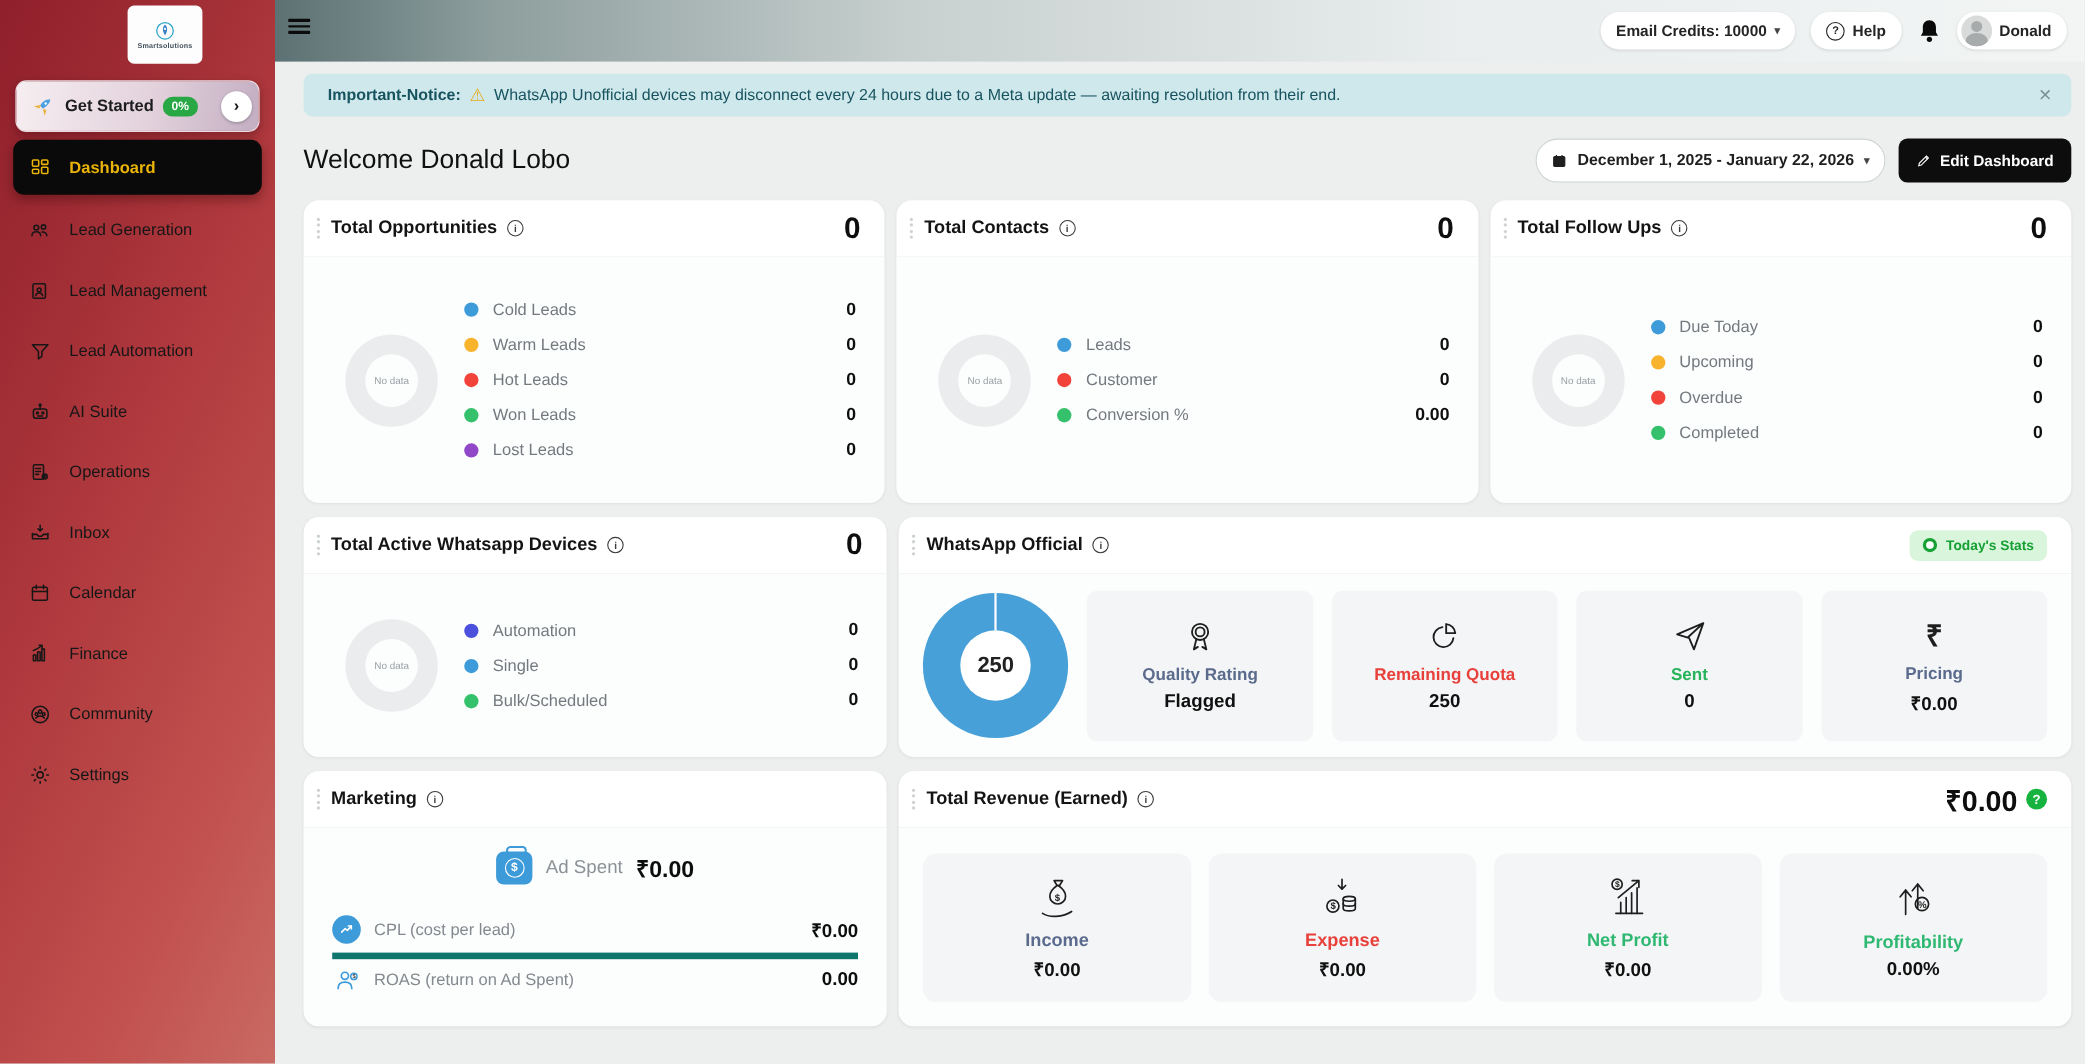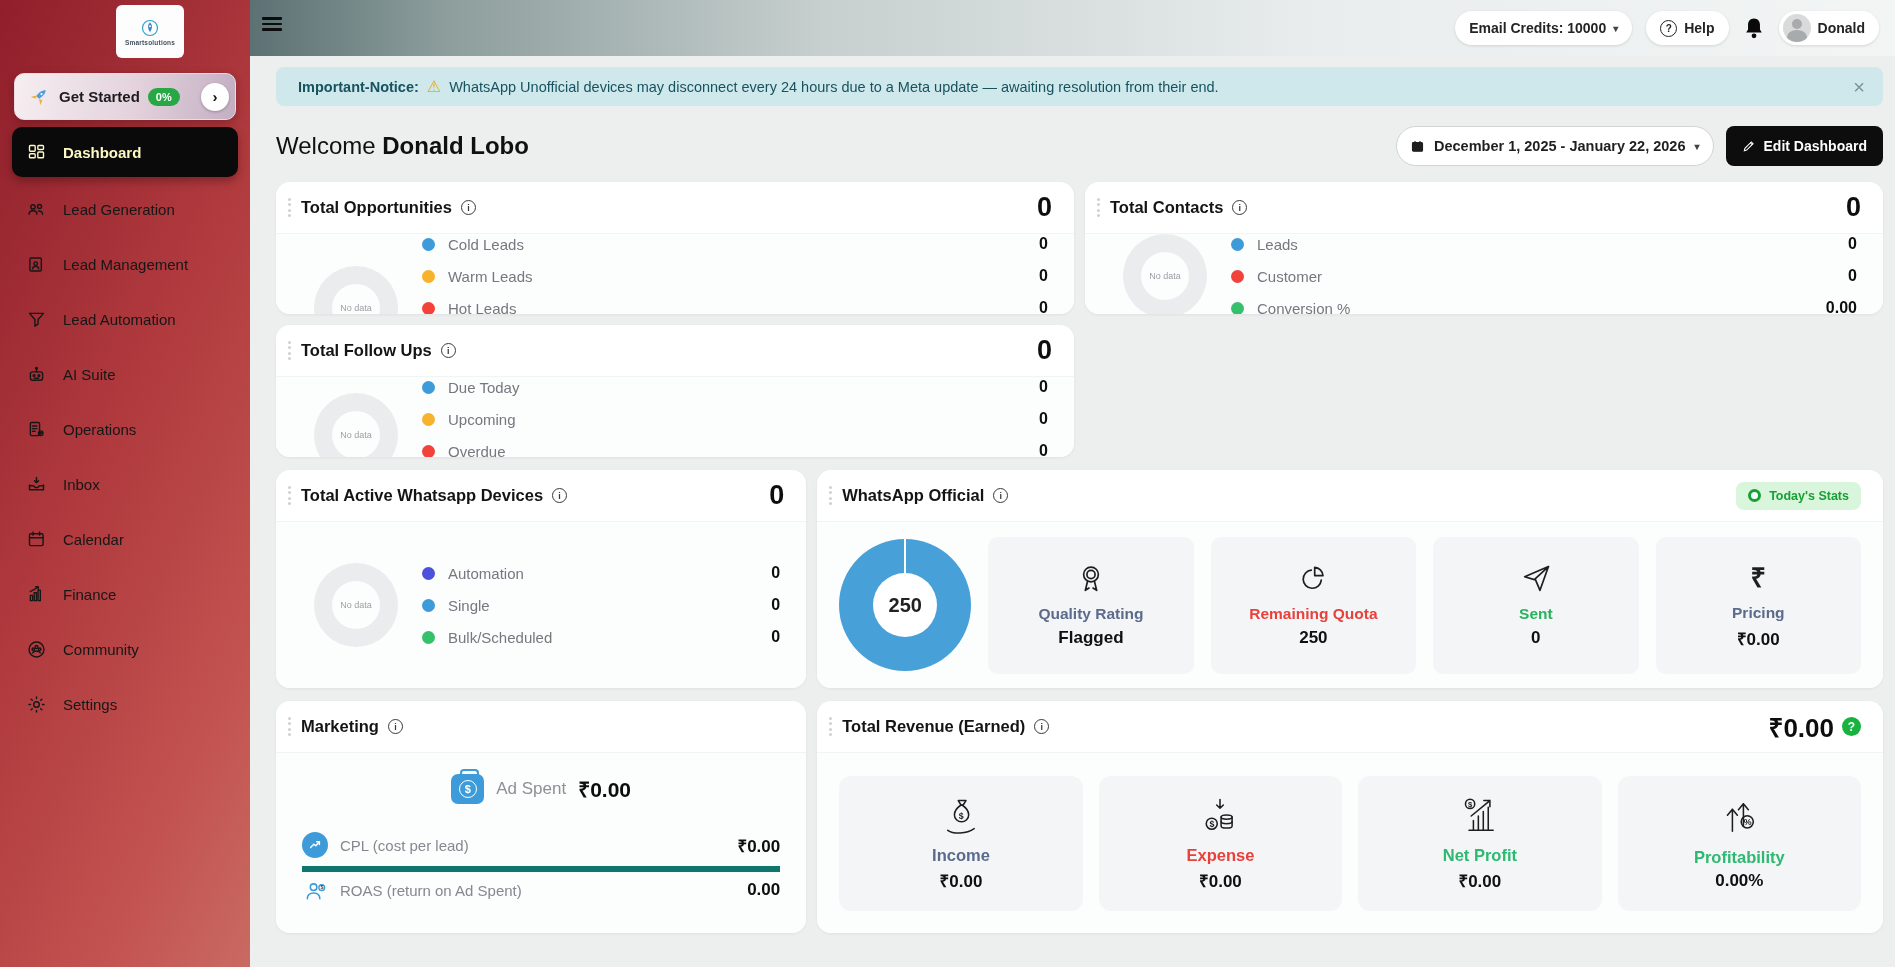--- a/index.html
+++ b/index.html
@@ -26,21 +26,21 @@
     border-radius:10px; padding:3px 8px; }
   .gs-chevron { margin-left:auto; width:28px; height:28px; border-radius:50%;
     background:#fff; display:grid; place-items:center; font-size:15px; font-weight:700;
     color:#111; box-shadow:0 1px 3px rgba(0,0,0,.25); }
 
   .nav { position:absolute; top:127px; left:0; width:100%; }
   .nav-item { height:50px; margin:0 12px 5px; border-radius:10px; display:flex;
     align-items:center; padding:0 14px; gap:16px; cursor:pointer;
     color:#161616; font-size:15px; font-weight:600; }
   .nav-item.plain { height:55px; margin-bottom:0; font-weight:500; }
-  .nav-item.active { background:#0a0a0a; color:#fef9c3; box-shadow:0 4px 10px rgba(40,0,0,.35); }
+  .nav-item.active { background:#0a0a0a; color:#eab308; box-shadow:0 4px 10px rgba(40,0,0,.35); }
   .nav-item svg { width:21px; height:21px; stroke:currentColor; fill:none;
     stroke-width:1.6; stroke-linecap:round; stroke-linejoin:round; flex:none; }
 
   
   .main { flex:1; display:flex; flex-direction:column; min-width:0; }
   .topbar { height:56px; min-height:56px; display:flex; align-items:center;
     padding:0 16px 0 12px;
     background:linear-gradient(to right,#5c7173 0%,#8d9e9d 12%,#c7d0cf 35%,#e9eded 65%,#f3f5f5 100%); }
   .hamburger { width:20px; cursor:pointer; display:flex; flex-direction:column; gap:3px; margin-top:-8px;}
   .hamburger i { height:2.5px; background:#0c0c0c; border-radius:1px; }
@@ -63,33 +63,33 @@
   
   .notice { background:#cfe8ec; border-radius:8px; height:39px; display:flex;
     align-items:center; padding:0 18px 0 22px; font-size:14.5px; color:#17535f; }
   .notice b { font-weight:700; margin-right:8px; }
   .warn { color:#e7a915; font-size:16px; margin-right:8px; }
   .notice-close { margin-left:auto; font-size:20px; color:#7d9296; cursor:pointer; line-height:1; }
 
   
   .welcome-row { display:flex; align-items:center; margin:20px 0 16px; }
   .welcome { font-size:24px; color:#101010; }
-  .welcome b { font-weight:700; }
+  .welcome b { font-weight:400; }
   .date-btn { margin-left:auto; background:#fff; border:1px solid #cfd4d4; border-radius:20px;
     height:40px; display:flex; align-items:center; gap:9px; padding:0 13px;
     font-size:14.5px; font-weight:600; color:#1f1f1f; cursor:pointer; }
   .date-btn svg { width:15px; height:15px; stroke:#1f1f1f; fill:none; stroke-width:1.8; }
   .edit-btn { margin-left:12px; background:#0d0d0d; color:#fff; border-radius:8px; height:40px;
     display:flex; align-items:center; gap:8px; padding:0 16px; font-size:14px; font-weight:600;
     cursor:pointer; }
   .edit-btn svg { width:14px; height:14px; stroke:#fff; fill:none; stroke-width:1.8; }
 
   
   .row { display:grid; gap:11px; margin-bottom:13px; }
-  .row1 { grid-template-columns:1fr 1fr; height:275px; }
+  .row1 { grid-template-columns:1fr 1fr 1fr; height:275px; }
   .row2 { grid-template-columns:1fr 2.01fr; height:218px; }
   .row3 { grid-template-columns:1fr 2.01fr; height:232px; margin-bottom:0; }
 
   .card { background:#fff; border-radius:14px; box-shadow:0 1px 3px rgba(0,0,0,.06);
     display:flex; flex-direction:column; overflow:hidden; }
   .card-head { height:52px; min-height:52px; display:flex; align-items:center;
     padding:0 22px 0 12px; border-bottom:1px solid #f2f3f3; }
   .drag { display:flex; flex-direction:column; gap:2.5px; margin-right:10px; cursor:grab; }
   .drag i { width:3px; height:3px; border-radius:50%; background:#cfd2d4; }
   .card-title { font-size:16.5px; font-weight:700; color:#141414; }

